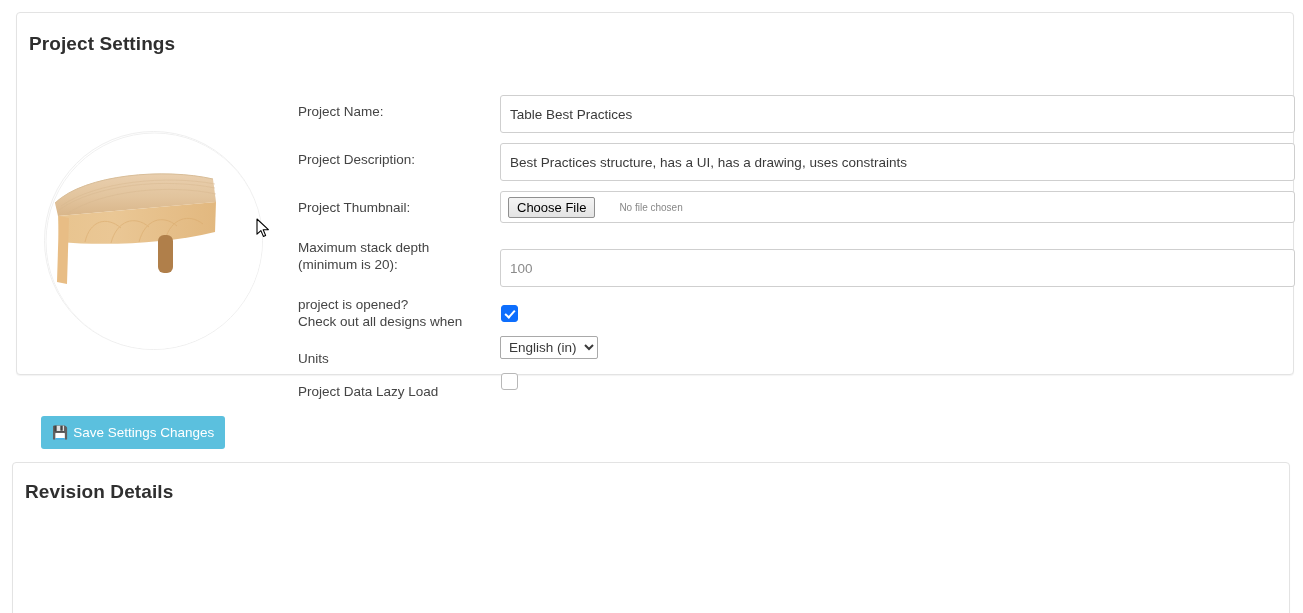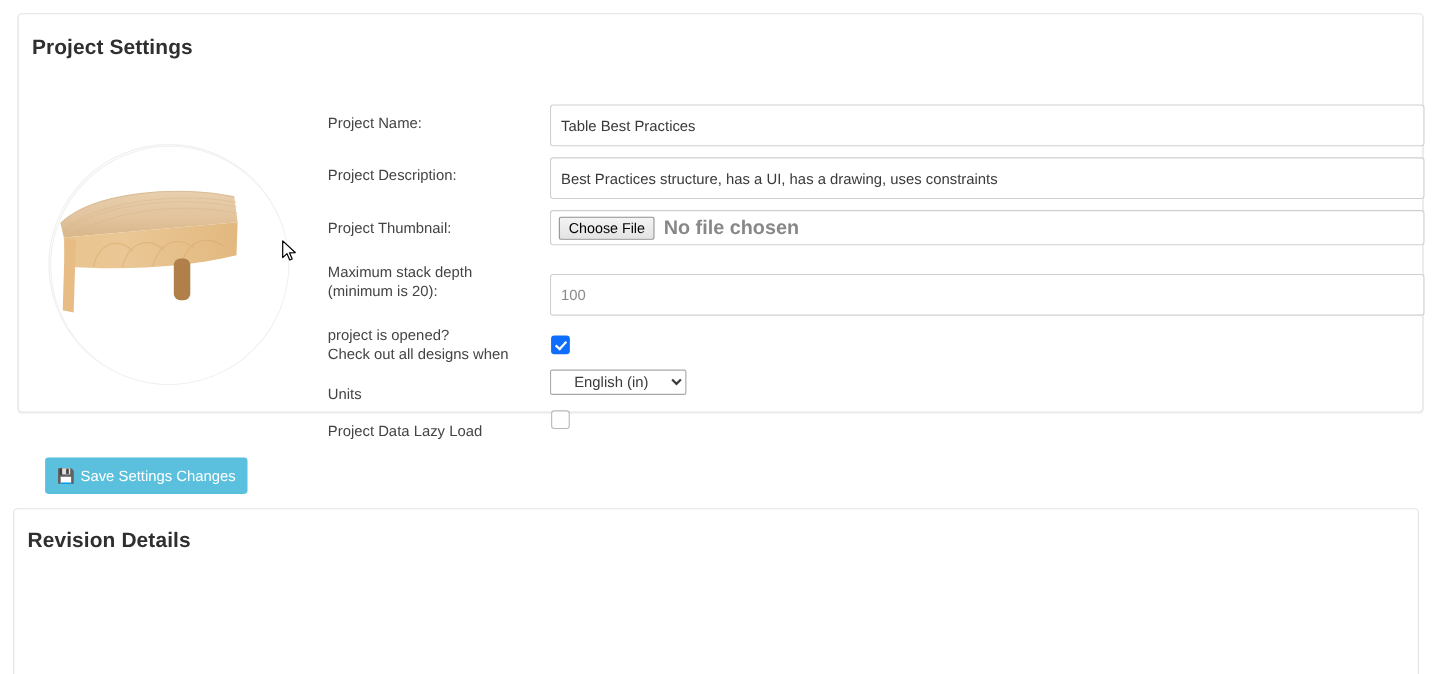--- a/index.html
+++ b/index.html
@@ -103,24 +103,23 @@
     font-size: 13px;
     color: #000000;
     background: linear-gradient(#f4f4f4, #e3e3e3);
     border: 1px solid #8f8f8f;
     border-radius: 2px;
     padding: 2px 8px;
     line-height: 15px;
     cursor: default;
   }
   .file-status {
-    font-size: 18px;
+    font-size: 10px;
     color: #888888;
-    margin-left: 8px;
-    font-weight: bold;
+    margin-left: 24px;
   }
 
   
   .cb {
     width: 17px;
     height: 17px;
     border-radius: 3px;
     border: 1px solid #b8b8b8;
     background: #ffffff;
     display: inline-block;
@@ -145,21 +144,21 @@
 
   
   .sel {
     font-family: "Liberation Sans", sans-serif;
     font-size: 13.5px;
     color: #3a3a3a;
     height: 23px;
     border: 1px solid #a9a9a9;
     border-radius: 2px;
     background: #ffffff;
-    padding: 1px 17px;
+    padding: 1px 4px;
   }
 
   
   .btn {
     display: inline-flex;
     align-items: center;
     gap: 5px;
     border: none;
     border-radius: 3px;
     color: #ffffff;

